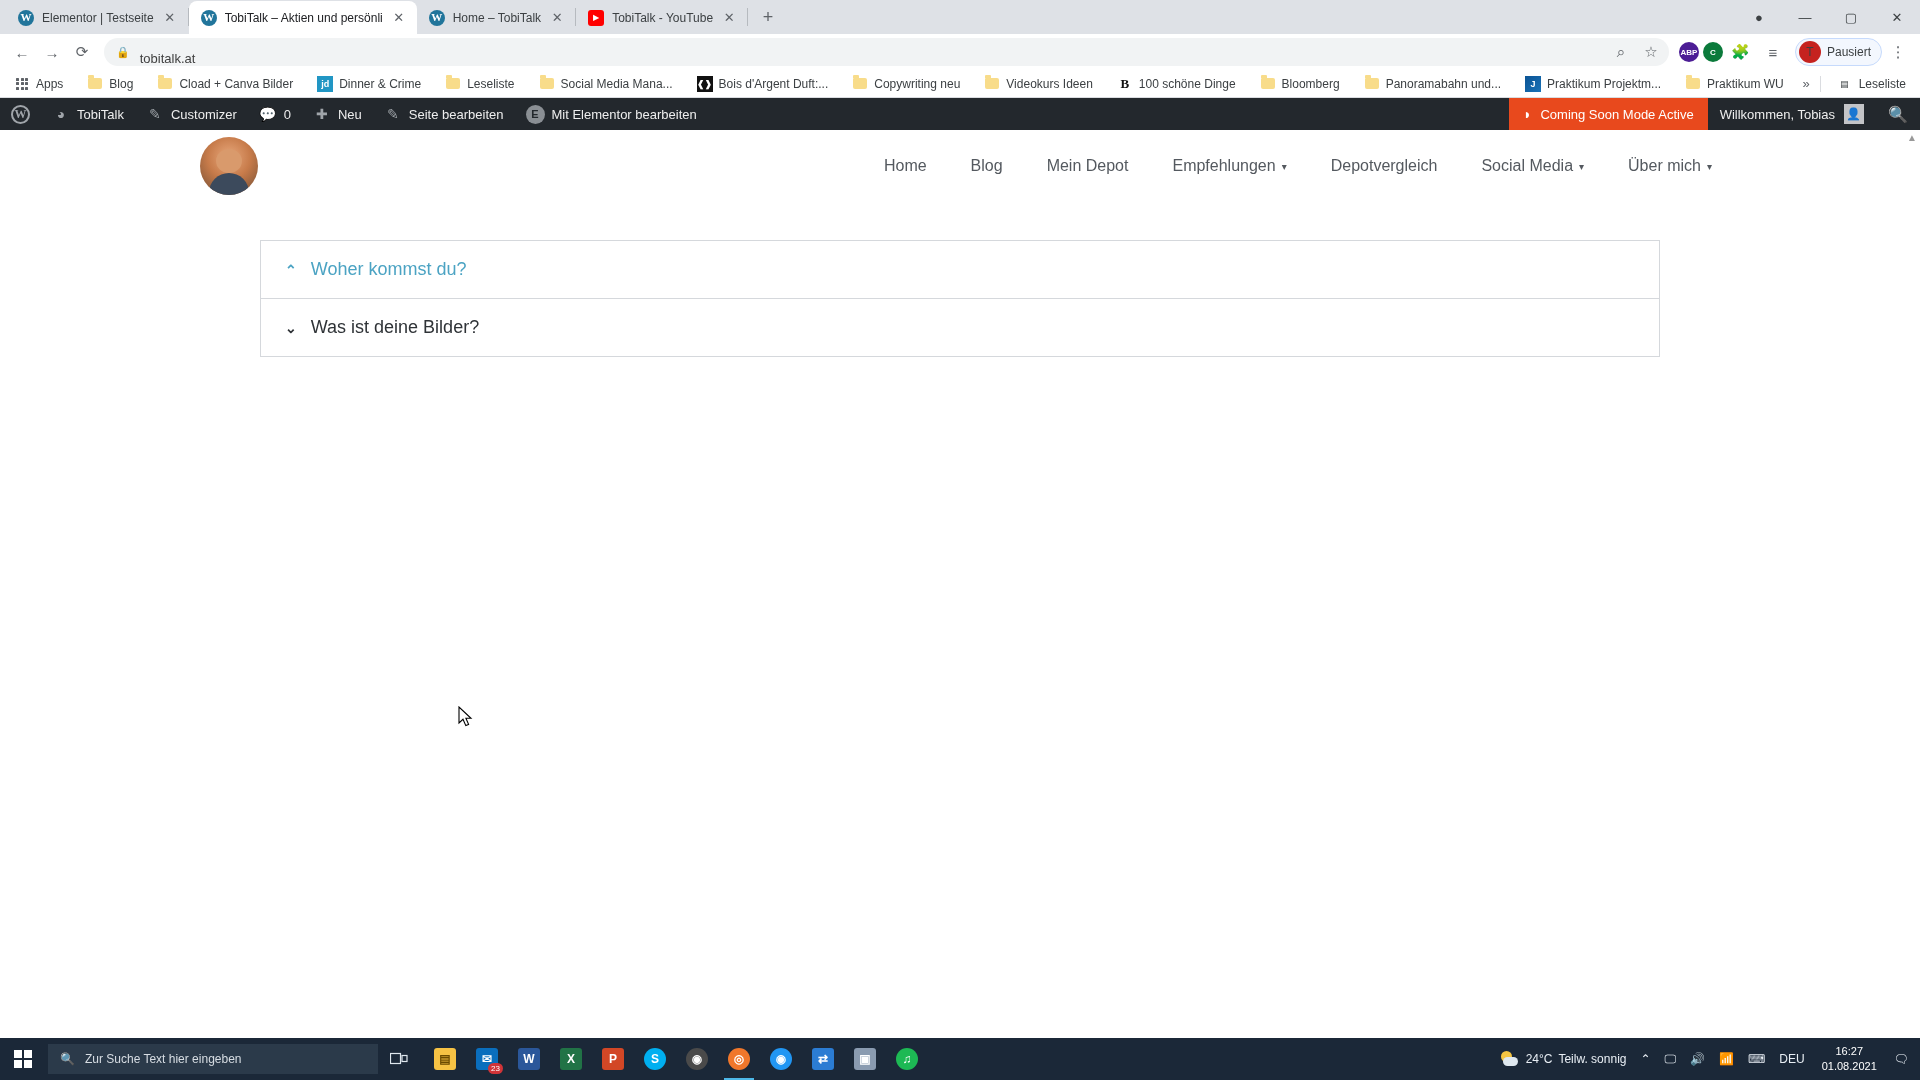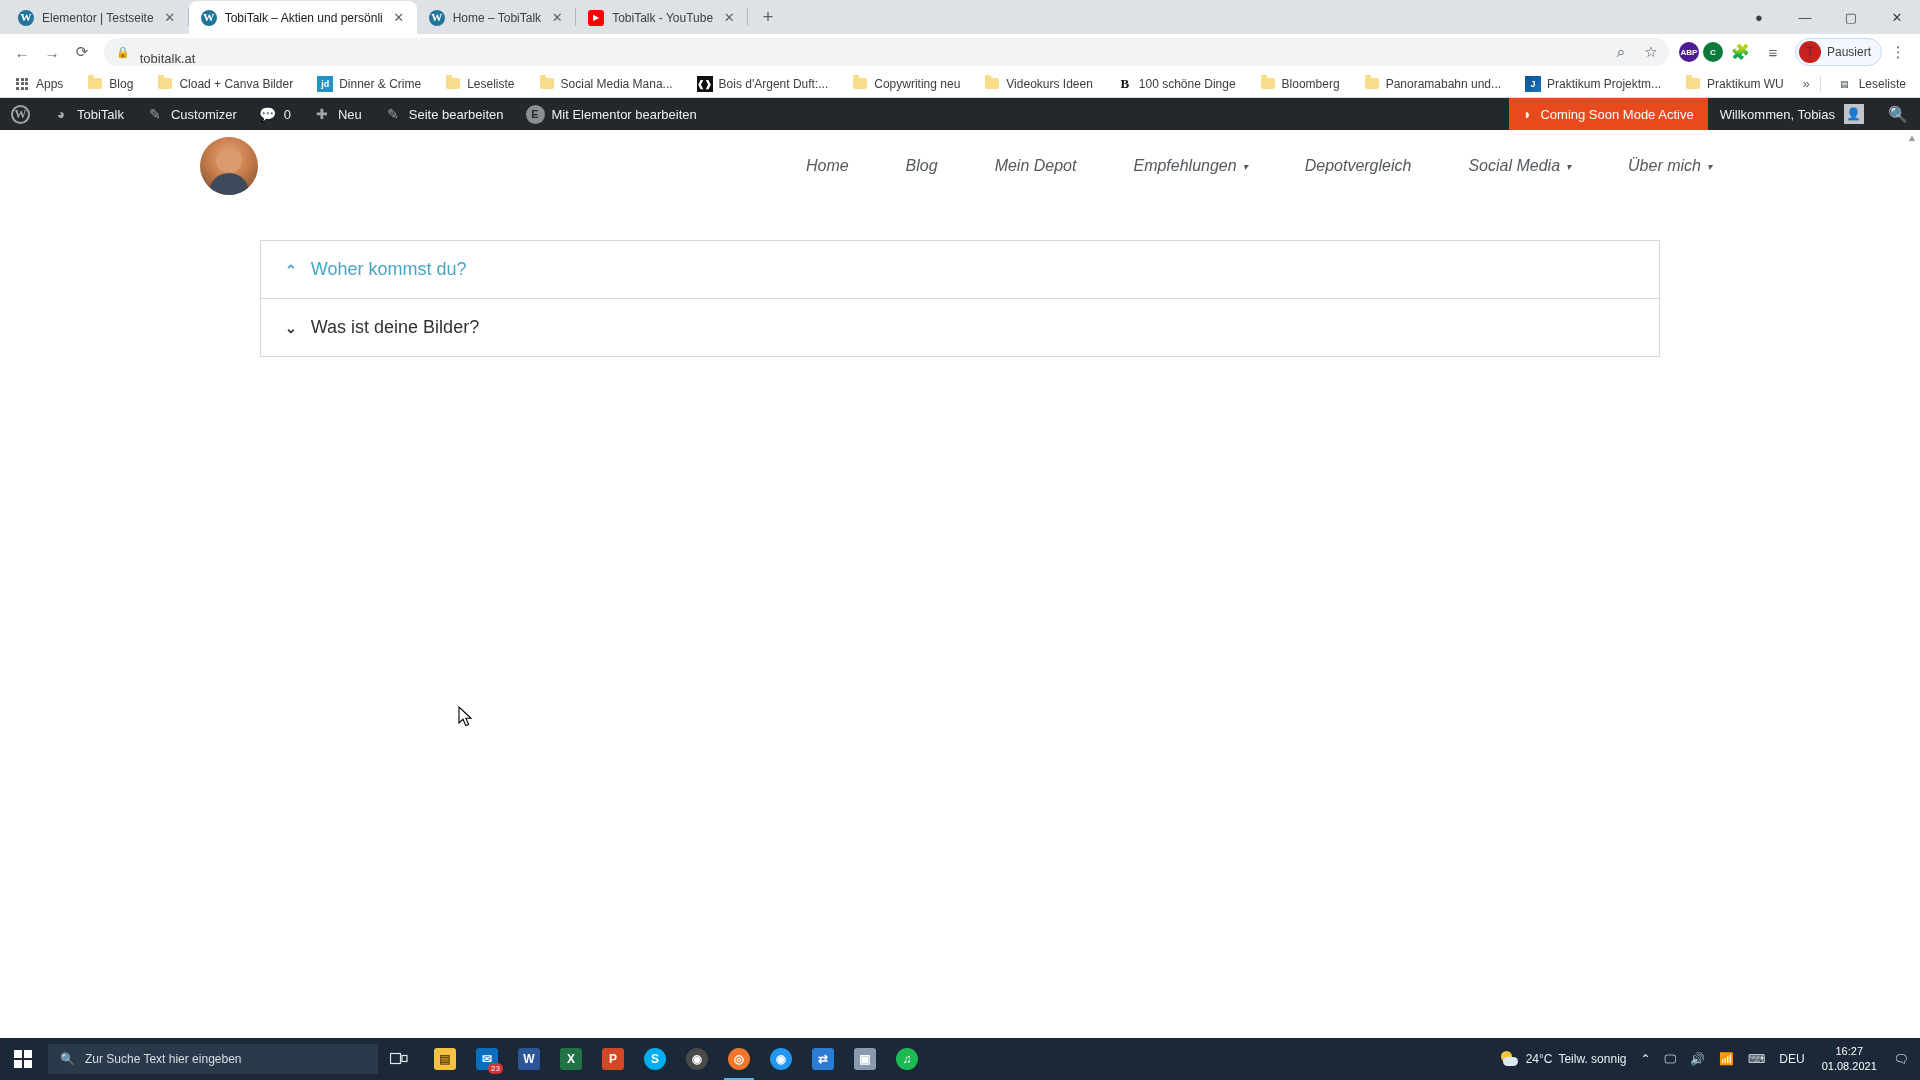--- a/index.html
+++ b/index.html
@@ -176,21 +176,21 @@
     position: relative; overflow: hidden; flex: 0 0 58px;
   }
   .logo-av::after {
     content: ""; position: absolute; bottom: 0; left: 9px;
     width: 40px; height: 22px; border-radius: 20px 20px 0 0; background: #3c4a5c;
   }
   .logo-av::before {
     content: ""; position: absolute; top: 12px; left: 16px;
     width: 26px; height: 24px; border-radius: 50%; background: #d99a6c; z-index: 2;
   }
-  .sitenav { margin-left: auto; display: flex; align-items: center; gap: 13px; padding-right: 186px; font-style: italic; }
+  .sitenav { margin-left: auto; display: flex; align-items: center; gap: 0; padding-right: 186px; }
   .navitem {
     display: flex; align-items: center; gap: 6px;
     font-size: 16px; color: #54595f; padding: 0 22px; white-space: nowrap;
   }
   .caret { font-size: 10px; color: #54595f; }
 
   
   .content-wrap { padding: 38px 0 0 0; display: flex; justify-content: center; }
   .accordion { width: 1400px; max-width: 1400px; }
   .acc-item { border: 1px solid #d5d8dc; }

